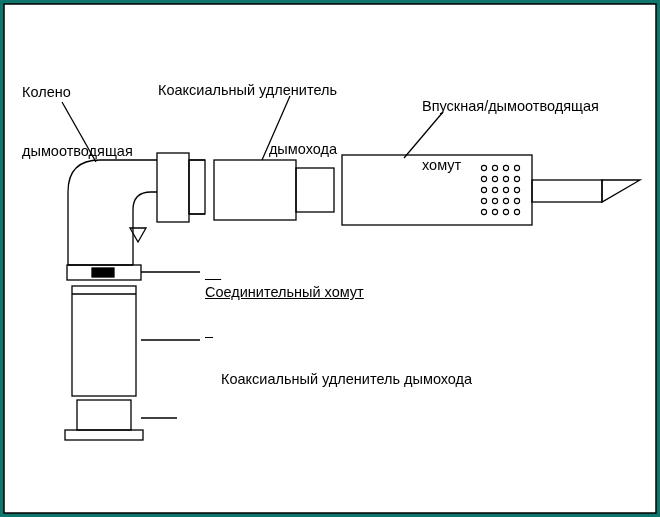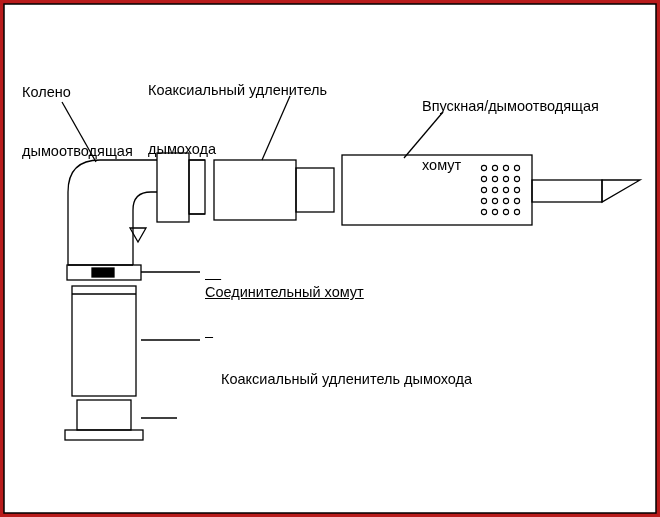--- a/index.html
+++ b/index.html
@@ -7,21 +7,21 @@
     padding: 0;
     background: #ffffff;
   }
   body {
     font-family: "Liberation Sans", sans-serif;
   }
   #diagram-root {
     position: relative;
     width: 660px;
     height: 517px;
-    background: #b91c1c;
+    background: #0f766e;
     overflow: hidden;
   }
   #diagram-svg {
     position: absolute;
     left: 0;
     top: 0;
     width: 660px;
     height: 517px;
   }
   .lbl {
@@ -103,21 +103,21 @@
       <rect x="65" y="430" width="78" height="10"></rect>
 
     </g>
   </svg>
 
   <div class="lbl" style="left:22px; top:44px;">
     <div>Колено</div>
     <div>дымоотводящая</div>
   </div>
 
-  <div class="lbl" style="left:148px; top:42px;">
+  <div class="lbl" style="left:158px; top:42px;text-align:right;">
     <div>Коаксиальный удленитель</div>
     <div>дымохода</div>
   </div>
 
   <div class="lbl" style="left:422px; top:58px;">
     <div>Впускная/дымоотводящая</div>
     <div>хомут</div>
   </div>
 
   <div class="lbl" style="left:205px; top:244px;text-decoration:underline;">

